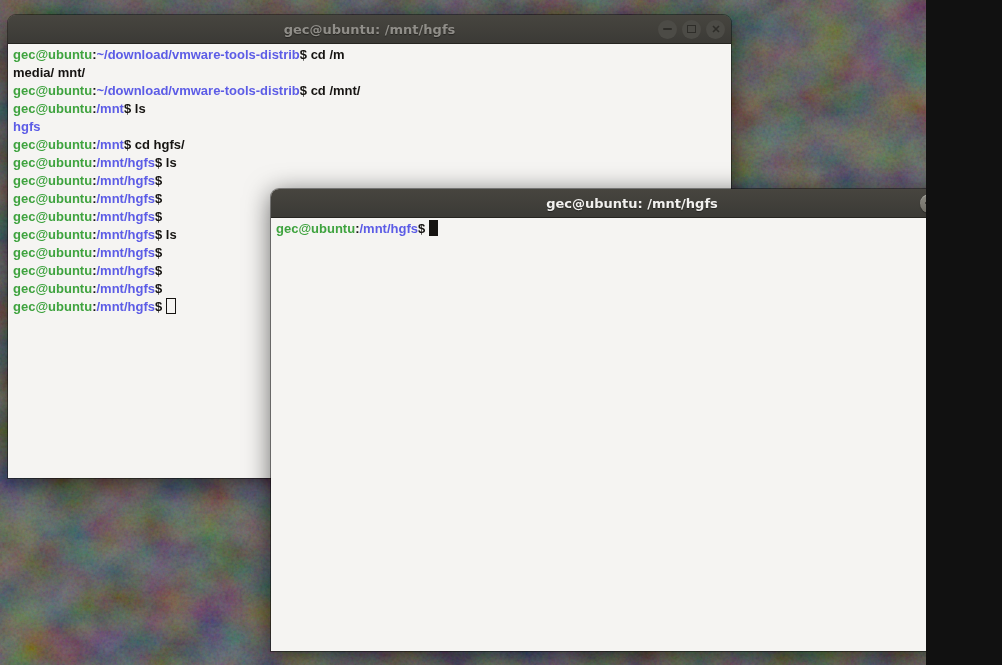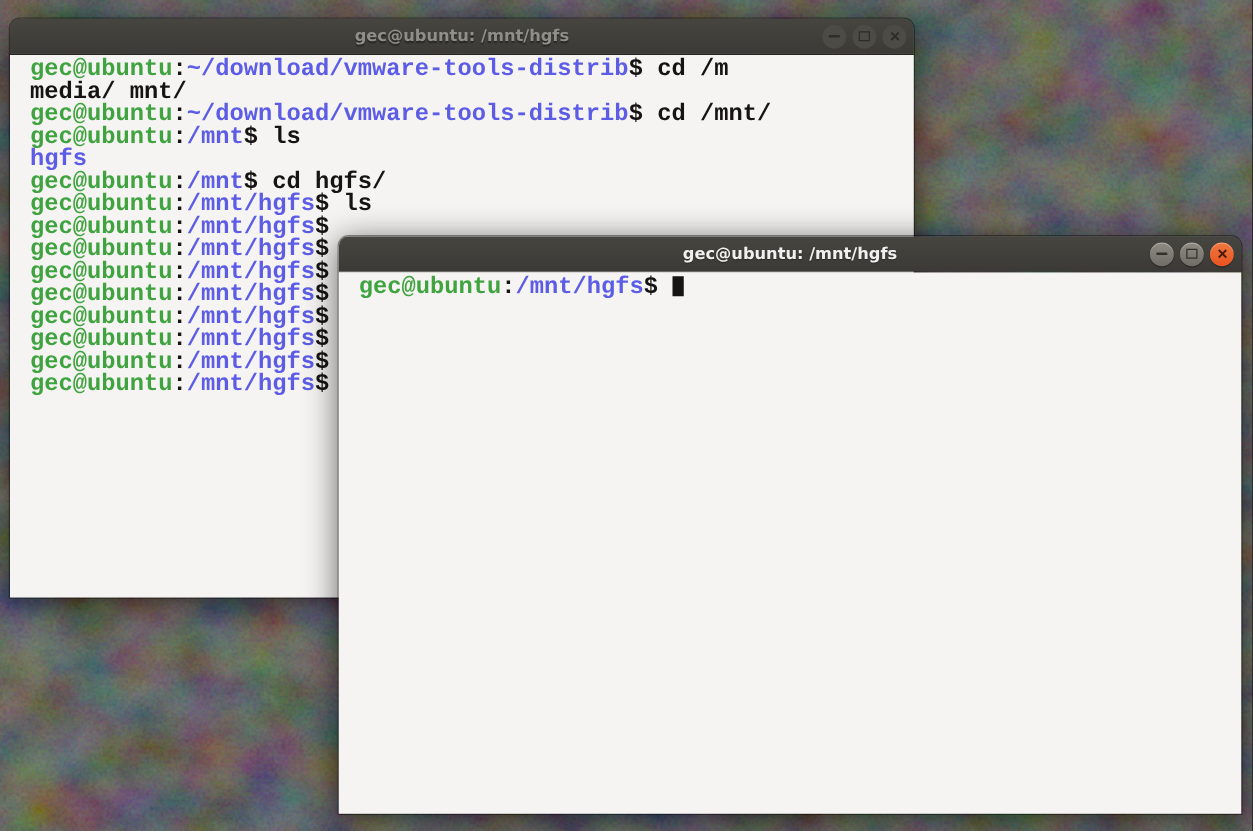--- a/index.html
+++ b/index.html
@@ -1,17 +1,17 @@
 <!DOCTYPE html>
 <html style="--desktop: #1c1b19; --titlebartop: #47453f; --titlebar: #3b3a36; --titlefocused: #f1f0ee; --titleunfocused: #908e89; --btn: #4c4b46; --btnfocusedtop: #8d8b83; --btnfocusedbottom: #6f6d65; --close: #e95420; --termbg: #f5f4f2; --fg: #161412; --green: #3fa33f; --blue: #5c5ce6;"><head>
 <meta charset="utf-8">
 <style>
   html,body{margin:0;padding:0;background:#111;}
   .screen{
-    position:relative;width:1002px;height:665px;overflow:hidden;
+    position:relative;width:926px;height:665px;overflow:hidden;
     background:#1c1b19;font-family:"DejaVu Sans",sans-serif;
   }
   .wallpaper{position:absolute;left:0;top:0;width:1002px;height:665px;}
 
   .window{position:absolute;border-radius:8px 8px 0 0;
     box-shadow:0 4px 26px rgba(0,0,0,.6), 0 0 0 1px rgba(0,0,0,.4);}
   #win-back{left:8px;top:15px;width:723px;height:463px;z-index:1;}
   #win-front{left:271px;top:189px;width:722px;height:462px;z-index:2;}
 
   .titlebar{height:29px;box-sizing:border-box;position:relative;
@@ -35,23 +35,23 @@
   .focused .wbtn.close{
     background:linear-gradient(#f0773f, var(--close));
     color:#4c1d0c;}
   .glyph{display:flex;align-items:center;justify-content:center;}
   .g-min{width:9px;height:2px;background:currentColor;border-radius:1px;}
   .g-max{width:9px;height:8px;border:1.5px solid currentColor;box-sizing:border-box;}
   .g-close svg{display:block;}
 
   .term{position:absolute;left:0;right:0;top:29px;bottom:0;box-sizing:border-box;
     background:var(--termbg);overflow:hidden;
-    padding:2px 0 0 16px;
-    font-family:Liberation Mono, monospace;font-weight:bold;
-    font-size:19px;line-height:18px;white-space:pre;}
+    padding:2px 0 0 5px;
+    font-family:Liberation Sans, sans-serif;font-weight:bold;
+    font-size:13px;line-height:18px;white-space:pre;}
   .tline{height:18px;}
   .c-fg{color:var(--fg);}
   .c-green{color:var(--green);}
   .c-blue{color:var(--blue);}
 
   .cursor{display:inline-block;width:9px;height:16px;vertical-align:-3px;}
   .cursor.solid{background:var(--fg);}
   .cursor.hollow{box-sizing:border-box;border:1px solid var(--fg);background:transparent;width:10px;}
 </style>
 </head>

